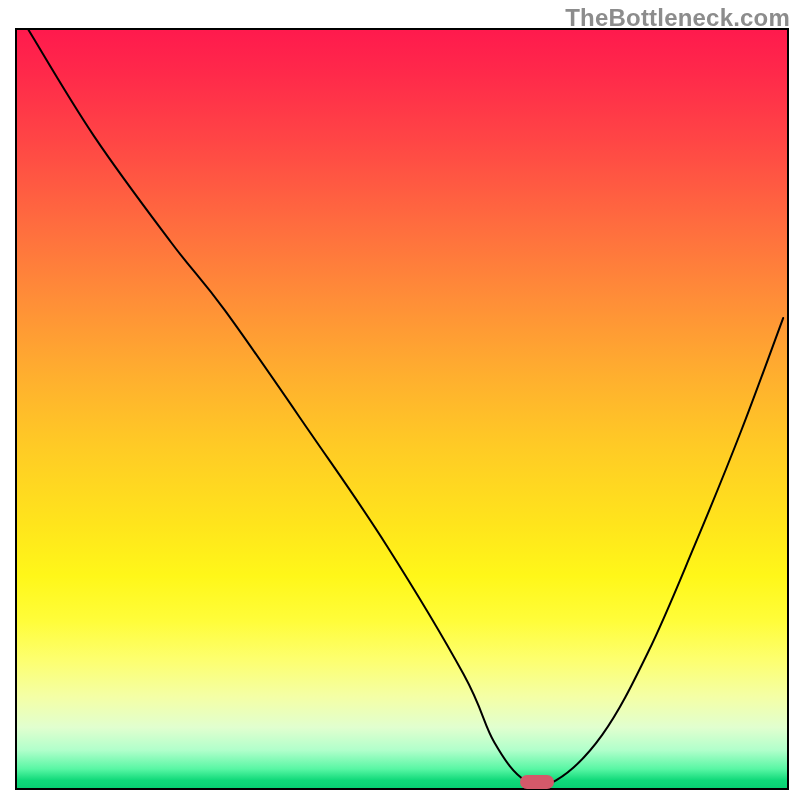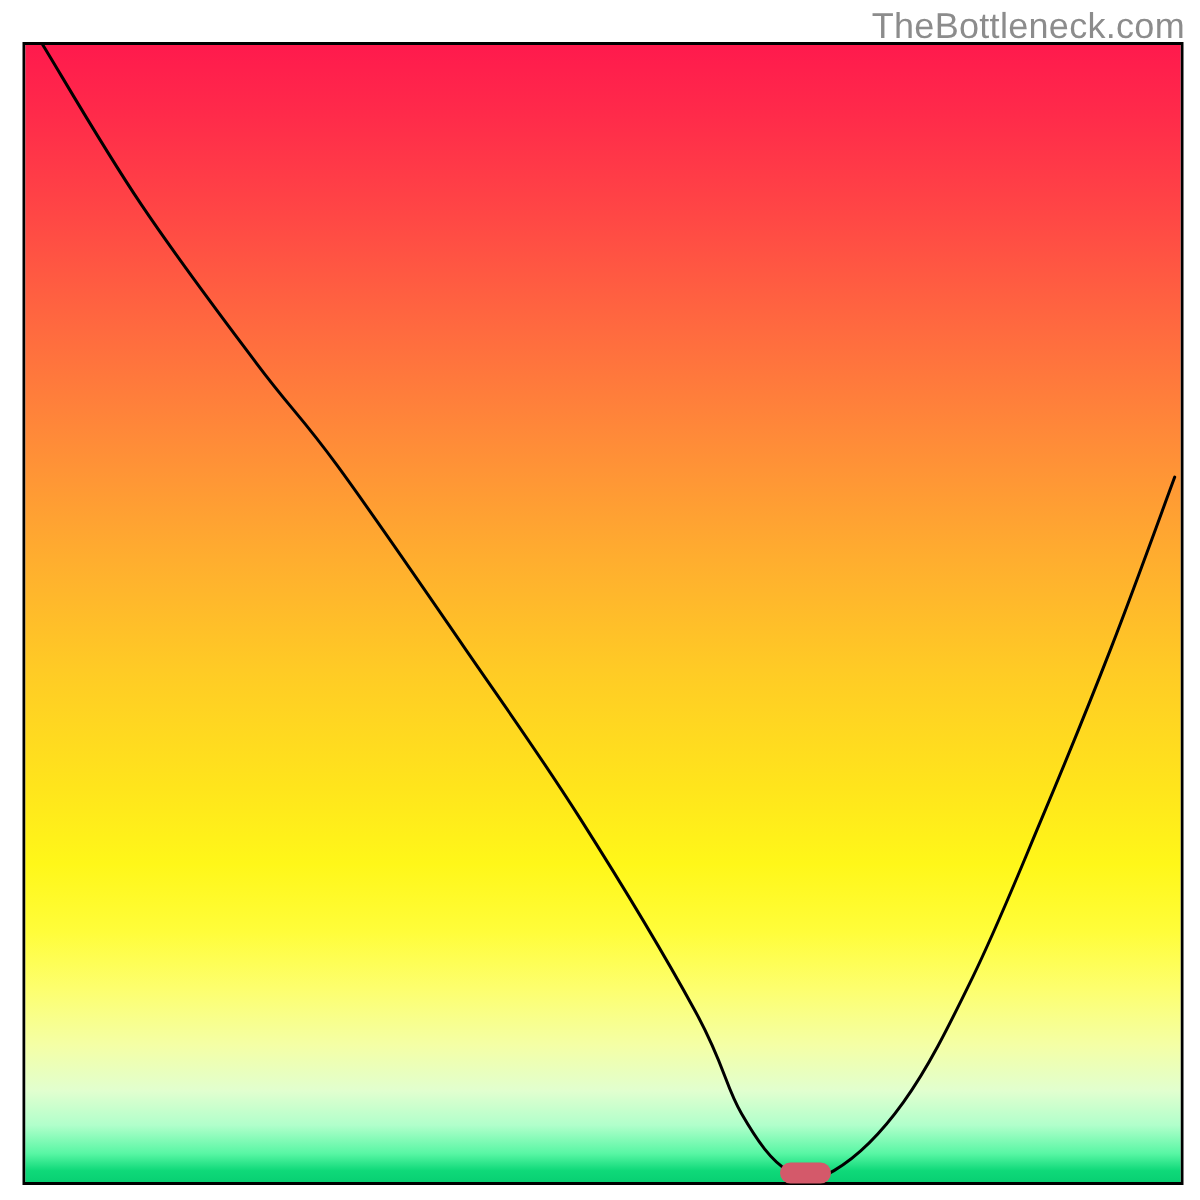--- a/index.html
+++ b/index.html
@@ -14,21 +14,21 @@
     position: relative;
     width: 800px;
     height: 800px;
     background: #ffffff;
   }
   .watermark {
     position: absolute;
     top: 4px;
     right: 10px;
     font-size: 24px;
-    font-weight: normal;
+    font-weight: bold;
     color: #8c8c8c;
     letter-spacing: 0.2px;
     z-index: 5;
   }
   .plot-outer {
     position: absolute;
     left: 15px;
     top: 28px;
     width: 770px;
     height: 758px;

